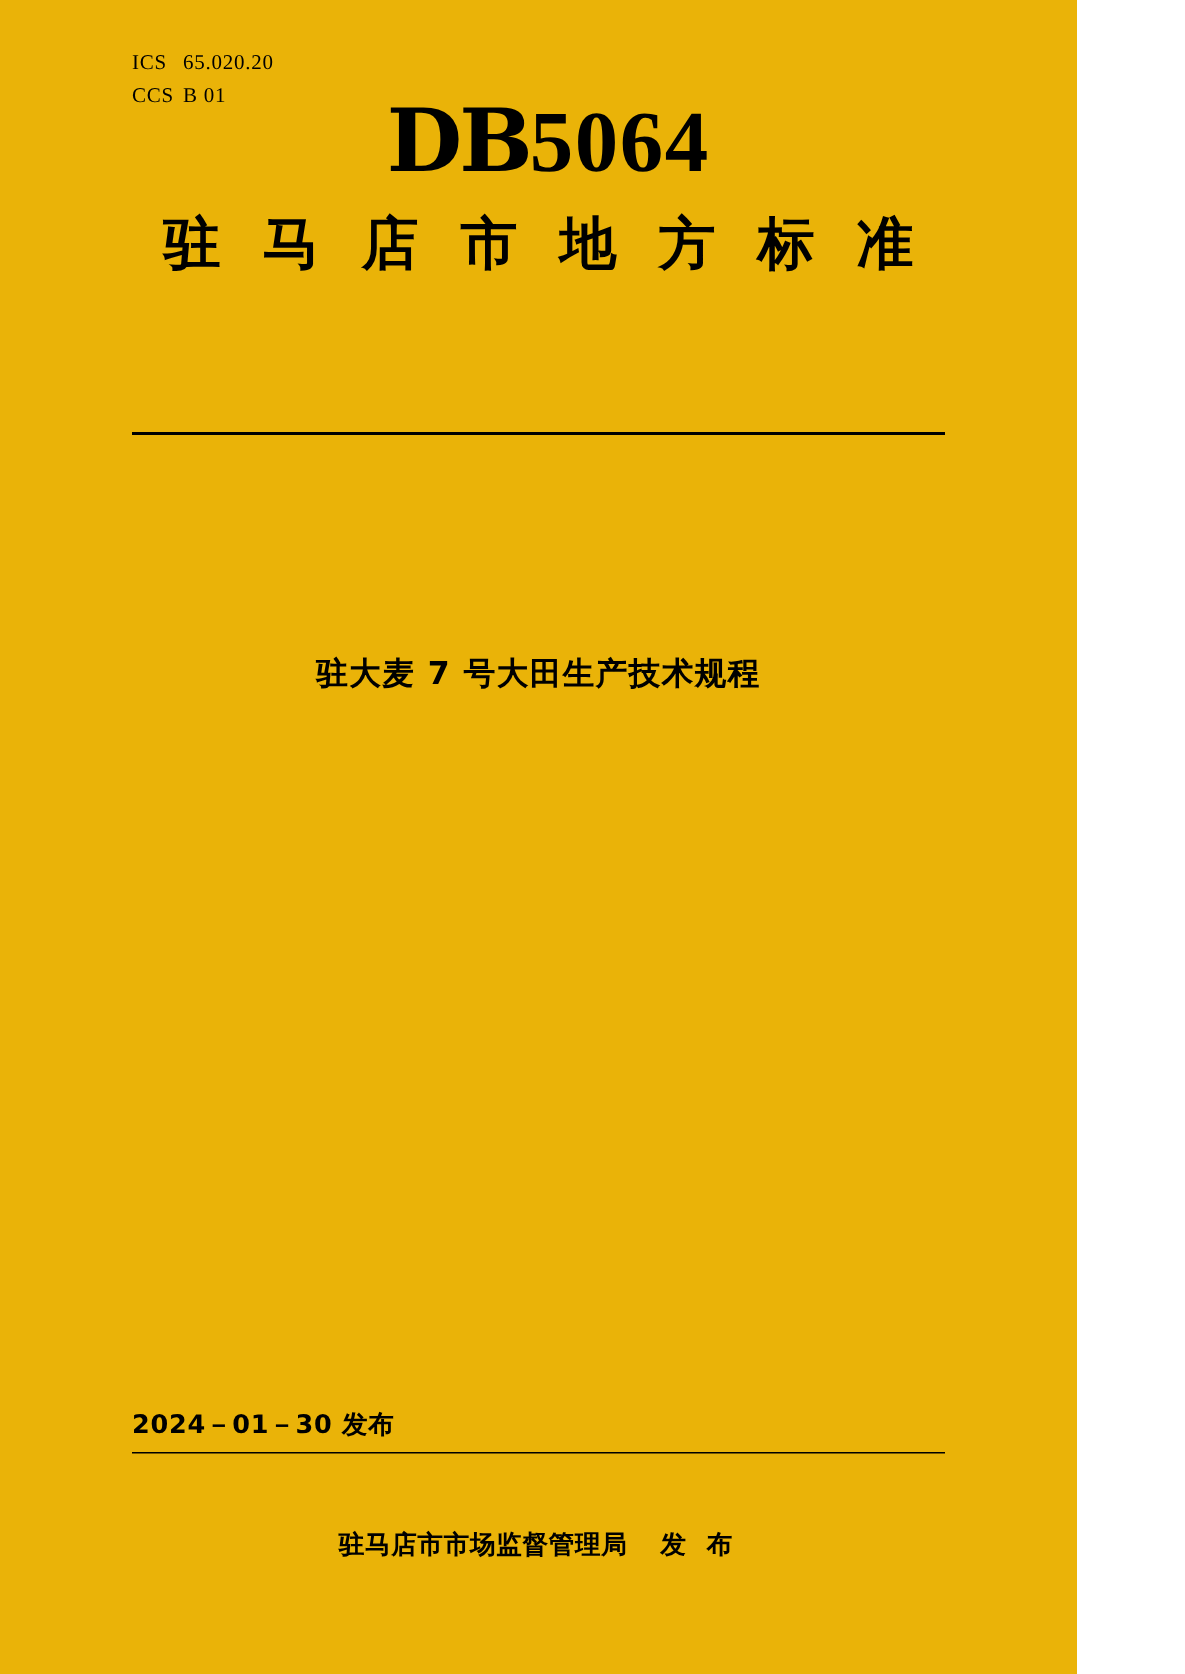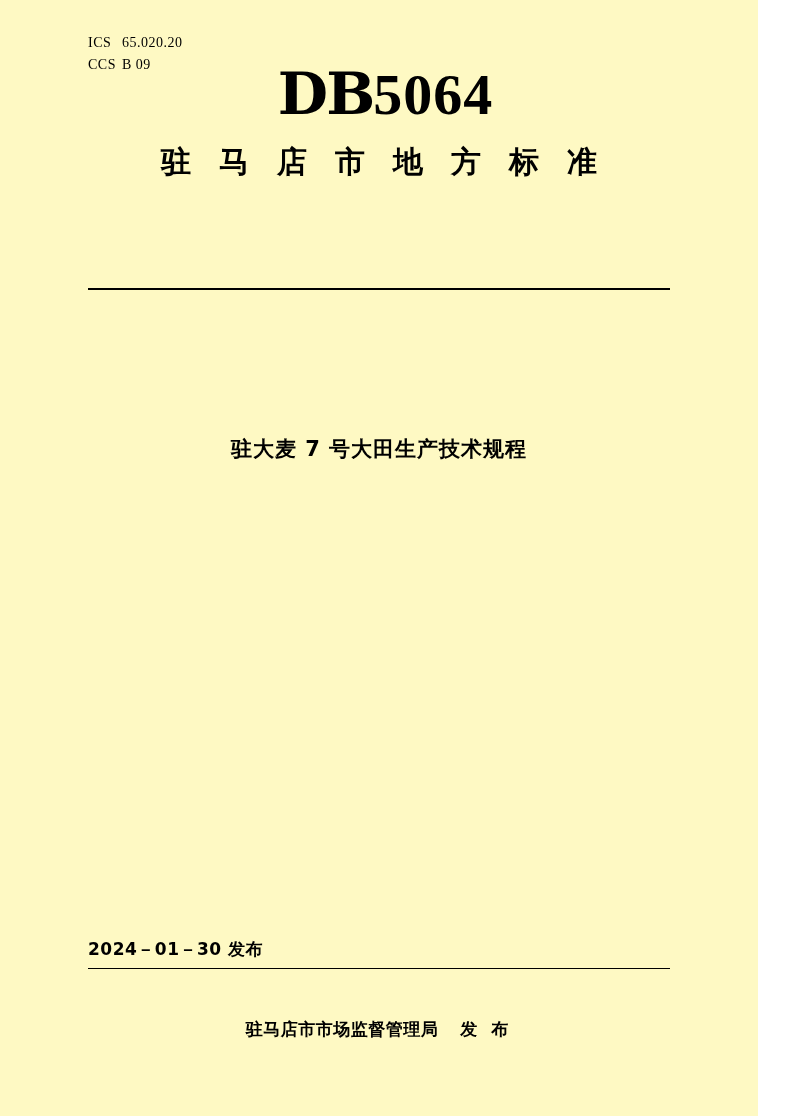--- a/index.html
+++ b/index.html
@@ -4,25 +4,24 @@
 <style>
   html, body {
     margin: 0;
     padding: 0;
     background: #ffffff;
   }
   .page {
     position: relative;
     width: 718px;
     height: 1116px;
-    background: #fef9c3;
+    background: #eab308;
     font-family: "Liberation Serif", serif;
     color: #000000;
     overflow: hidden;
-    padding-left: 40px;
   }
 
   
   .classcodes {
     position: absolute;
     left: 88px;
     top: 32px;
     font-family: "Liberation Serif", serif;
     font-size: 14px;
     line-height: 22px;
@@ -63,21 +62,21 @@
 
   
   .bodyname {
     position: absolute;
     left: 0;
     right: 0;
     top: 140px;
     text-align: center;
     font-family: "DejaVu Sans", sans-serif;
     font-weight: bold;
-    font-size: 30px;
+    font-size: 38px;
     letter-spacing: 28px;
     text-indent: 28px;
     line-height: 44px;
   }
 
   
   .stdnumber {
     position: absolute;
     right: 88px;
     top: 213px;
@@ -152,21 +151,21 @@
     margin-top: 26px;
   }
 </style>
 </head>
 <body>
 
 <div class="page">
 
   <div class="classcodes">
     <div class="row"><span class="label">ICS</span><span>65.020.20</span></div>
-    <div class="row"><span class="label">CCS</span><span>B 09</span></div>
+    <div class="row"><span class="label">CCS</span><span>B 01</span></div>
   </div>
 
   <div class="dbmark">
     <span class="db">DB</span><span class="num">5064</span>
   </div>
 
   <div class="bodyname">驻马店市地方标准</div>
 
 
   <div class="rule-top"></div>

